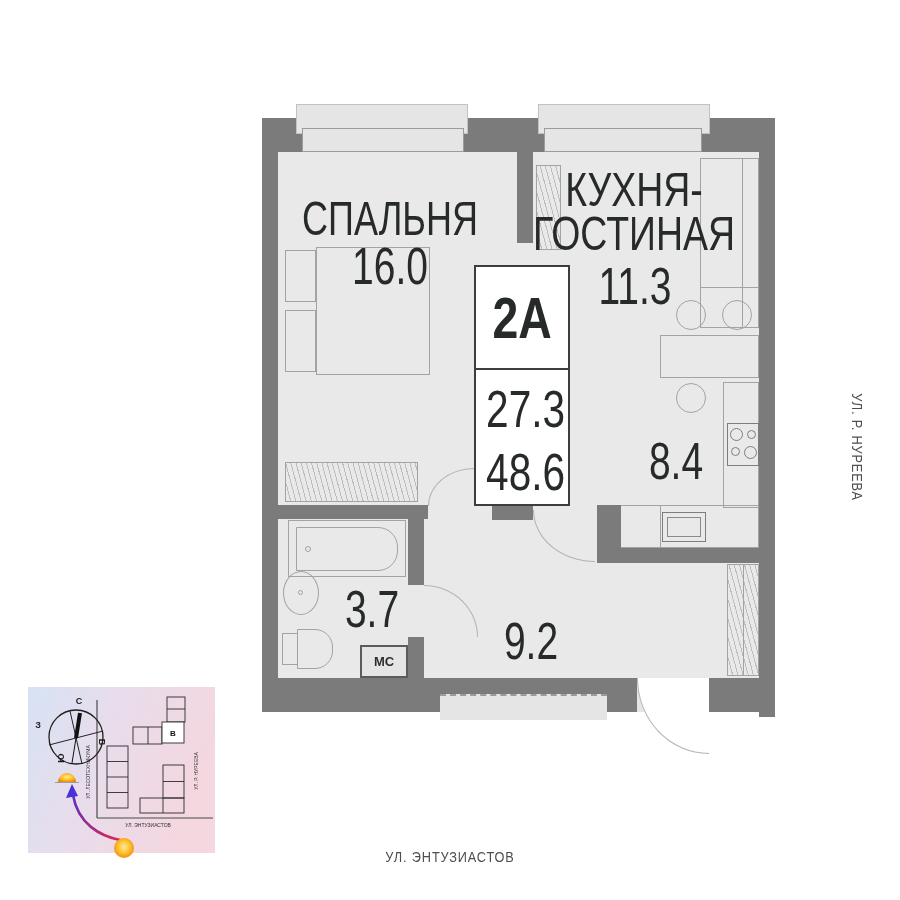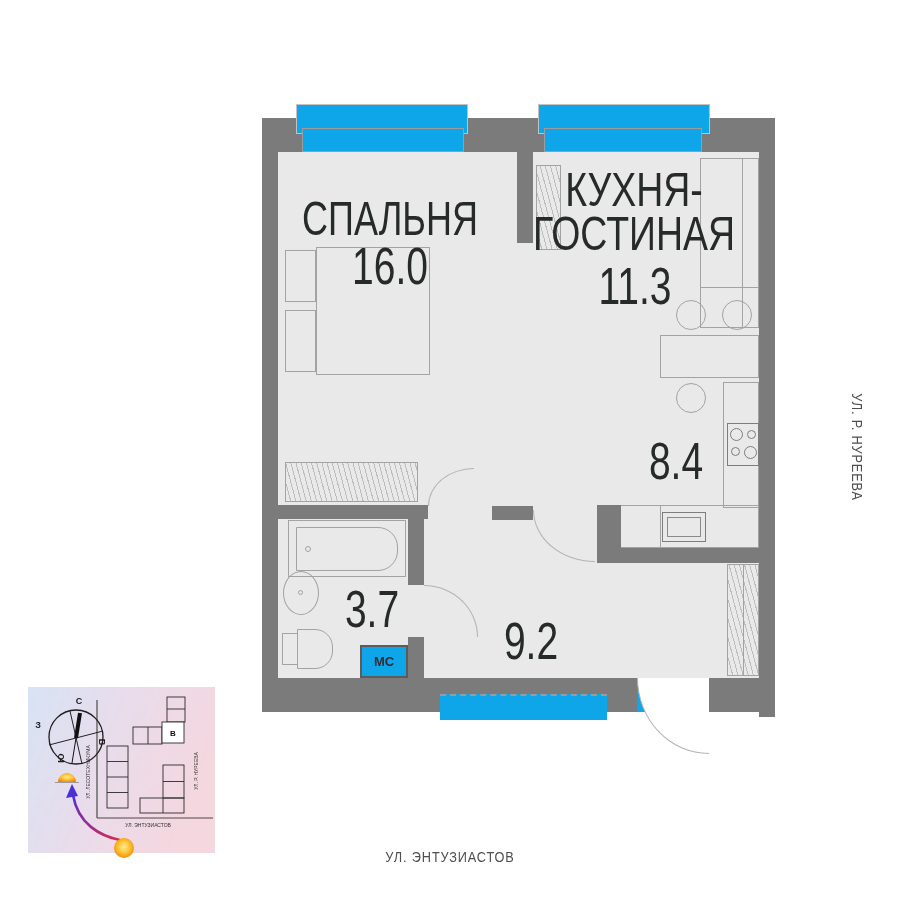--- a/index.html
+++ b/index.html
@@ -3,21 +3,21 @@
 <meta charset="utf-8">
 <style>
   html,body{margin:0;padding:0;background:#fff;}
   .canvas{position:relative;width:900px;height:900px;background:#fff;overflow:hidden;
           font-family:"Liberation Sans",sans-serif;}
   .wall{position:absolute;background:#7b7b7b;z-index:10;}
   .floor{position:absolute;background:#e9e9e9;z-index:1;}
   .fur{position:absolute;border:1px solid #a3a3a3;box-sizing:border-box;z-index:5;}
   .line{position:absolute;background:#a3a3a3;z-index:6;}
   .hatch{background-image:repeating-linear-gradient(75deg,rgba(0,0,0,0) 0 4px,#bdbdbd 4px 5px);}
-  .white{position:absolute;background:#0ea5e9;box-sizing:border-box;z-index:12;}
+  .white{position:absolute;background:#e5e5e5;box-sizing:border-box;z-index:12;}
   .arc{position:absolute;box-sizing:border-box;z-index:5;}
   .chair{position:absolute;width:30px;height:30px;border:1px solid #a3a3a3;border-radius:50%;
          box-sizing:border-box;z-index:5;}
   .burner{position:absolute;border:1px solid #7d7d7d;border-radius:50%;box-sizing:border-box;}
   .lbl{position:absolute;color:#262b29;font-weight:500;white-space:nowrap;z-index:30;}
   .cond{transform:translate(-50%,-50%) scaleX(.75);}
   .room-name{font-size:48px;}
   .room-num{font-size:52px;}
   .card{position:absolute;left:474px;top:265px;width:96px;height:241px;background:#fff;
         border:2px solid #3a3f3d;box-sizing:border-box;z-index:20;}
@@ -98,20 +98,27 @@
   <div class="fur" style="left:297px;top:629px;width:36px;height:40px;border-radius:0 18px 18px 0;"></div>
 
   <div class="white" style="left:360px;top:645px;width:48px;height:33px;border:2px solid #5c5c5c;z-index:14;display:flex;align-items:center;justify-content:center;">
     <span style="font-size:13px;font-weight:700;color:#2e2e2e;">МС</span>
   </div>
 
   <div class="arc" style="left:428px;top:468px;width:46px;height:38px;border-top:1px solid #b3b3b3;border-left:1px solid #b3b3b3;border-top-left-radius:100% 100%;"></div>
   <div class="arc" style="left:533px;top:510px;width:62px;height:52px;border-left:1px solid #b3b3b3;border-bottom:1px solid #b3b3b3;border-bottom-left-radius:100% 100%;"></div>
   <div class="arc" style="left:424px;top:585px;width:54px;height:52px;border-top:1px solid #b3b3b3;border-right:1px solid #b3b3b3;border-top-right-radius:100% 100%;"></div>
 
+  <div class="card">
+    <div class="card-top">
+      <span class="card-unit">2А</span>
+    </div>
+    <div class="card-num" style="top:112px;">27.3</div>
+    <div class="card-num" style="top:175px;">48.6</div>
+  </div>
 
   <div class="lbl room-name cond" style="left:390px;top:218px;">СПАЛЬНЯ</div>
   <div class="lbl room-num cond" style="left:390px;top:266px;">16.0</div>
   <div class="lbl room-name" style="left:634px;top:212px;width:280px;text-align:center;line-height:44px;white-space:normal;transform:translate(-50%,-50%) scaleX(.78);">КУХНЯ-ГОСТИНАЯ</div>
   <div class="lbl room-num cond" style="left:635px;top:286px;">11.3</div>
   <div class="lbl room-num cond" style="left:676px;top:461px;">8.4</div>
   <div class="lbl room-num cond" style="left:372px;top:609px;">3.7</div>
   <div class="lbl room-num cond" style="left:531px;top:641px;">9.2</div>
 
   <div class="street" style="left:857px;top:447px;transform:translate(-50%,-50%) rotate(90deg) scaleX(.85);">УЛ. Р. НУРЕЕВА</div>

